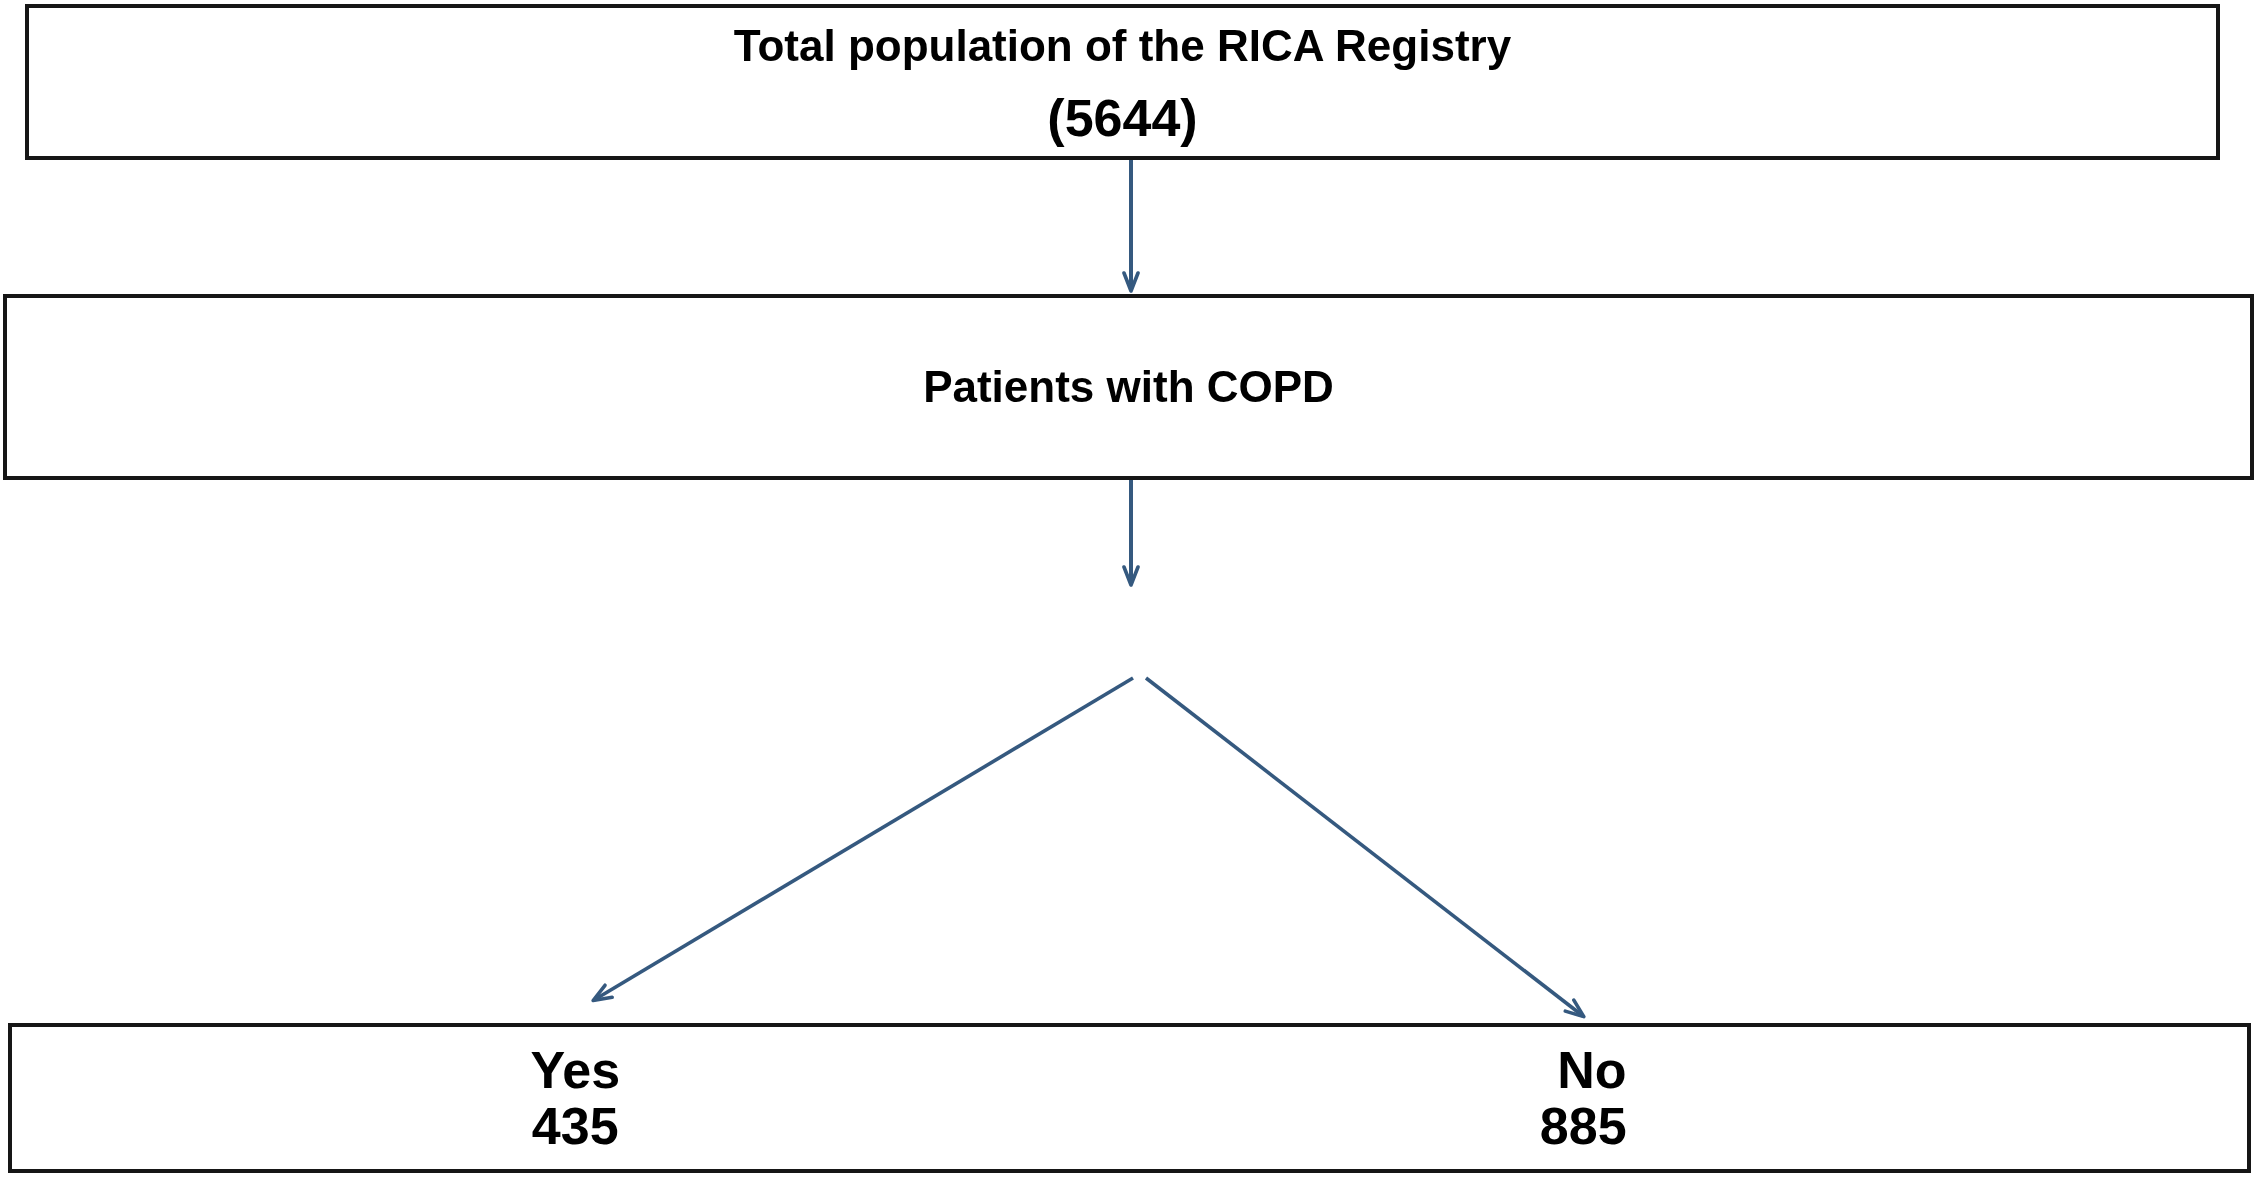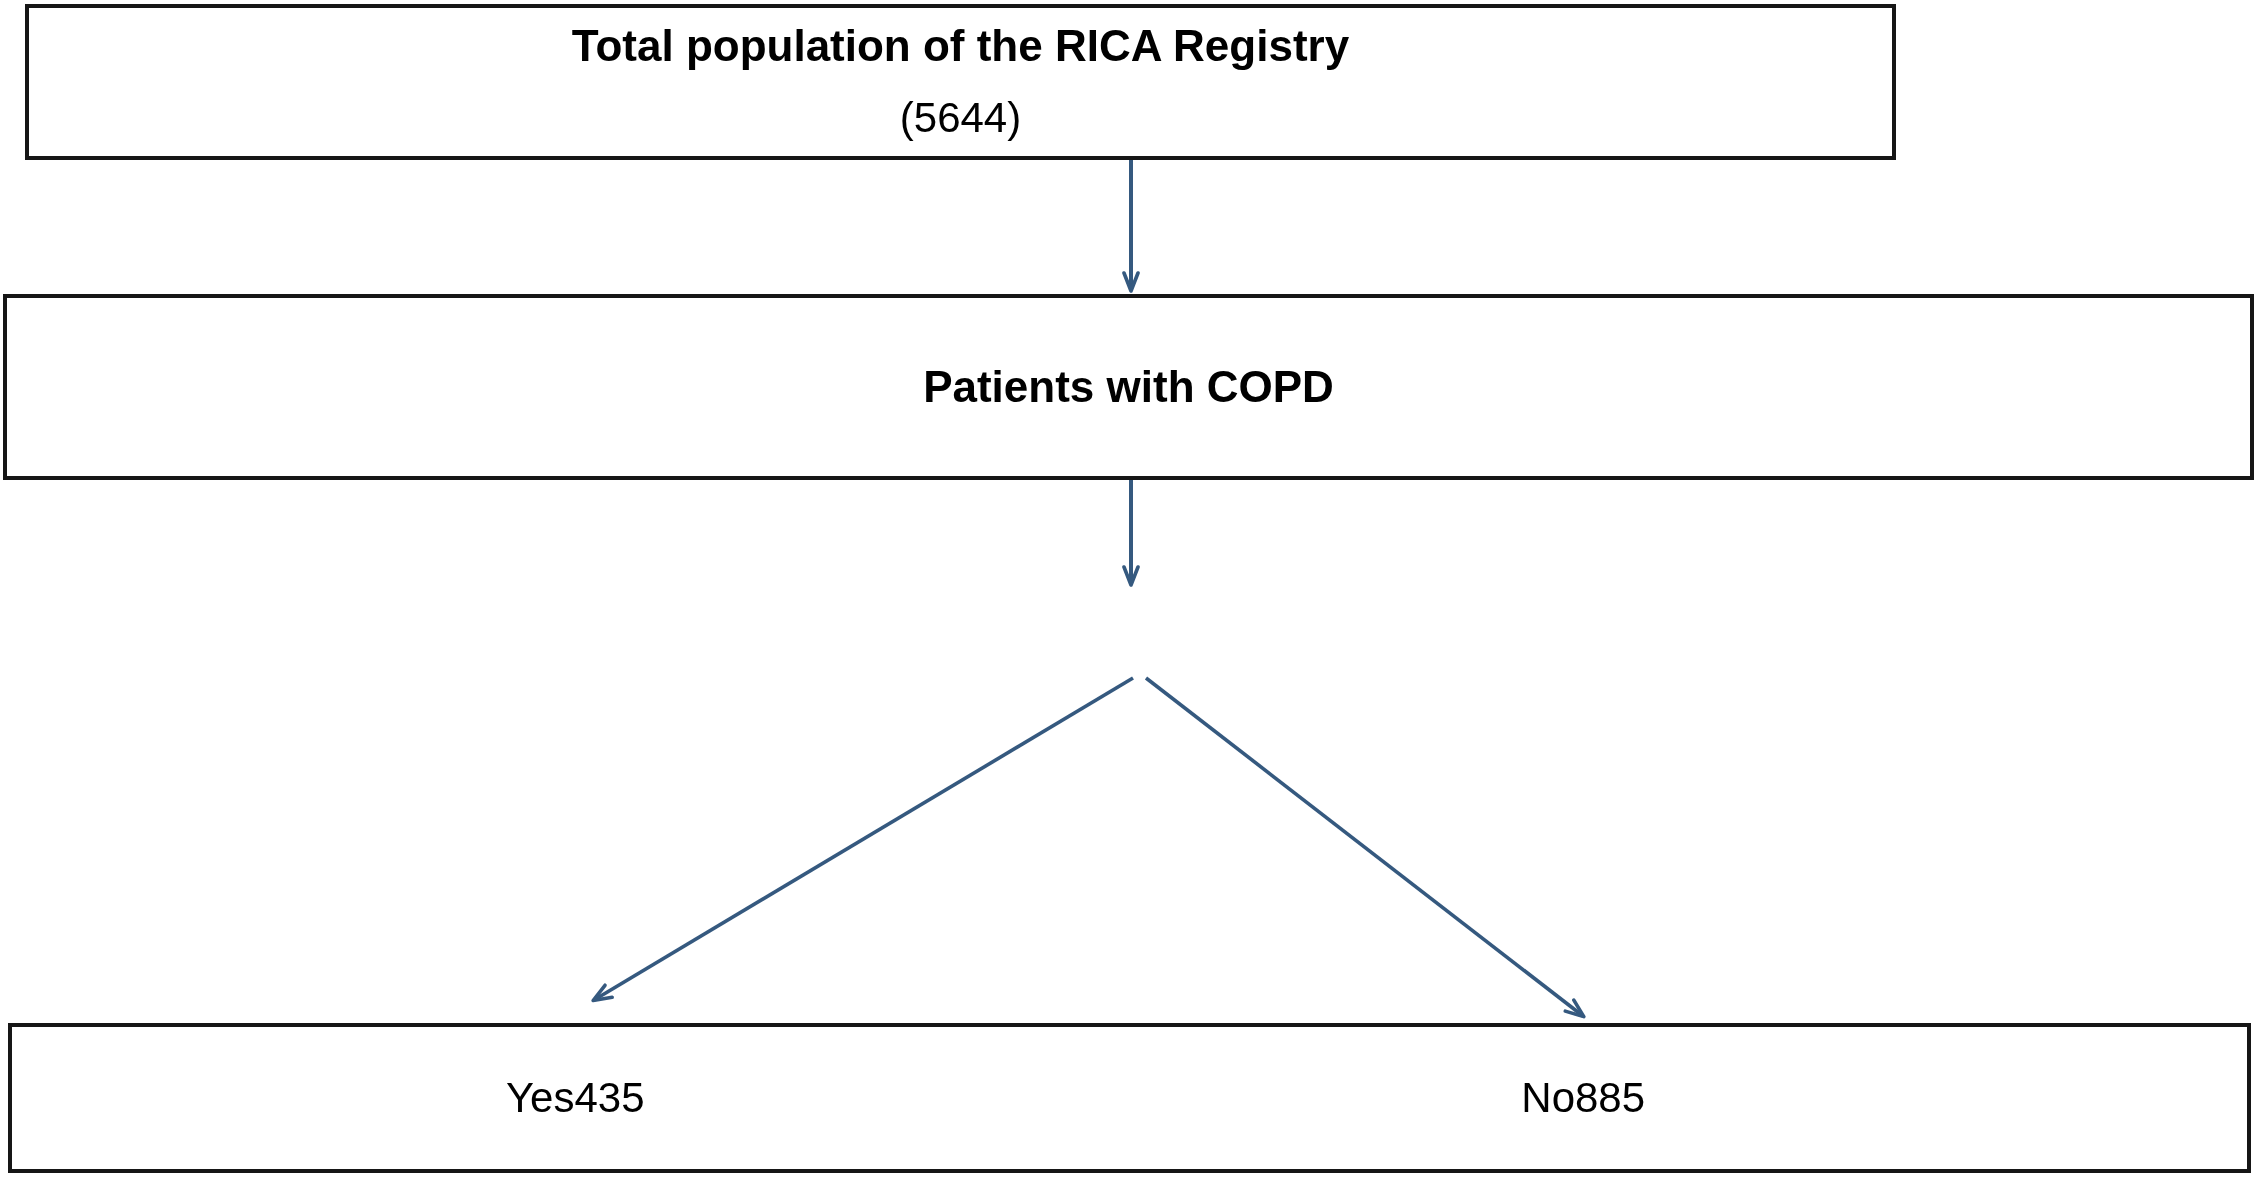--- a/index.html
+++ b/index.html
@@ -28,42 +28,42 @@
     position: absolute;
     box-sizing: border-box;
     border: 4px solid #161616;
     background: #ffffff;
     display: flex;
     flex-direction: column;
     align-items: center;
     justify-content: center;
     text-align: center;
   }
-  .box-1 { left: 25px;  top: 4px;    width: 1871px; height: 156px; row-gap: 22px; }
+  .box-1 { left: 25px;  top: 4px;    width: 2195px; height: 156px; row-gap: 22px; }
   .box-2 { left: 3px;   top: 294px;  width: 2251px; height: 186px; row-gap: 24px; }
   .box-3 { left: 3px;   top: 589px;  width: 2251px; height: 87px; }
   .box-4 { left: 8px;   top: 1023px; width: 2243px; height: 150px; }
   .node-title {
     font-size: 44px;
     font-weight: 700;
     line-height: 50px;
     white-space: nowrap;
   }
   .node-count {
-    font-size: 42px;
-    font-weight: 400;
+    font-size: 52px;
+    font-weight: 700;
     line-height: 50px;
     white-space: nowrap;
   }
   .outcome-col {
     position: absolute;
     top: 50%;
     transform: translate(-50%, -50%);
     display: flex;
-    flex-direction: row;
+    flex-direction: column;
     align-items: center;
     row-gap: 6px;
     text-align: center;
   }
   .outcome-col.yes { left: 25.2%; }
   .outcome-col.no  { left: 70.3%; align-items: flex-end; }
 </style>
 </head>
 <body>
 

